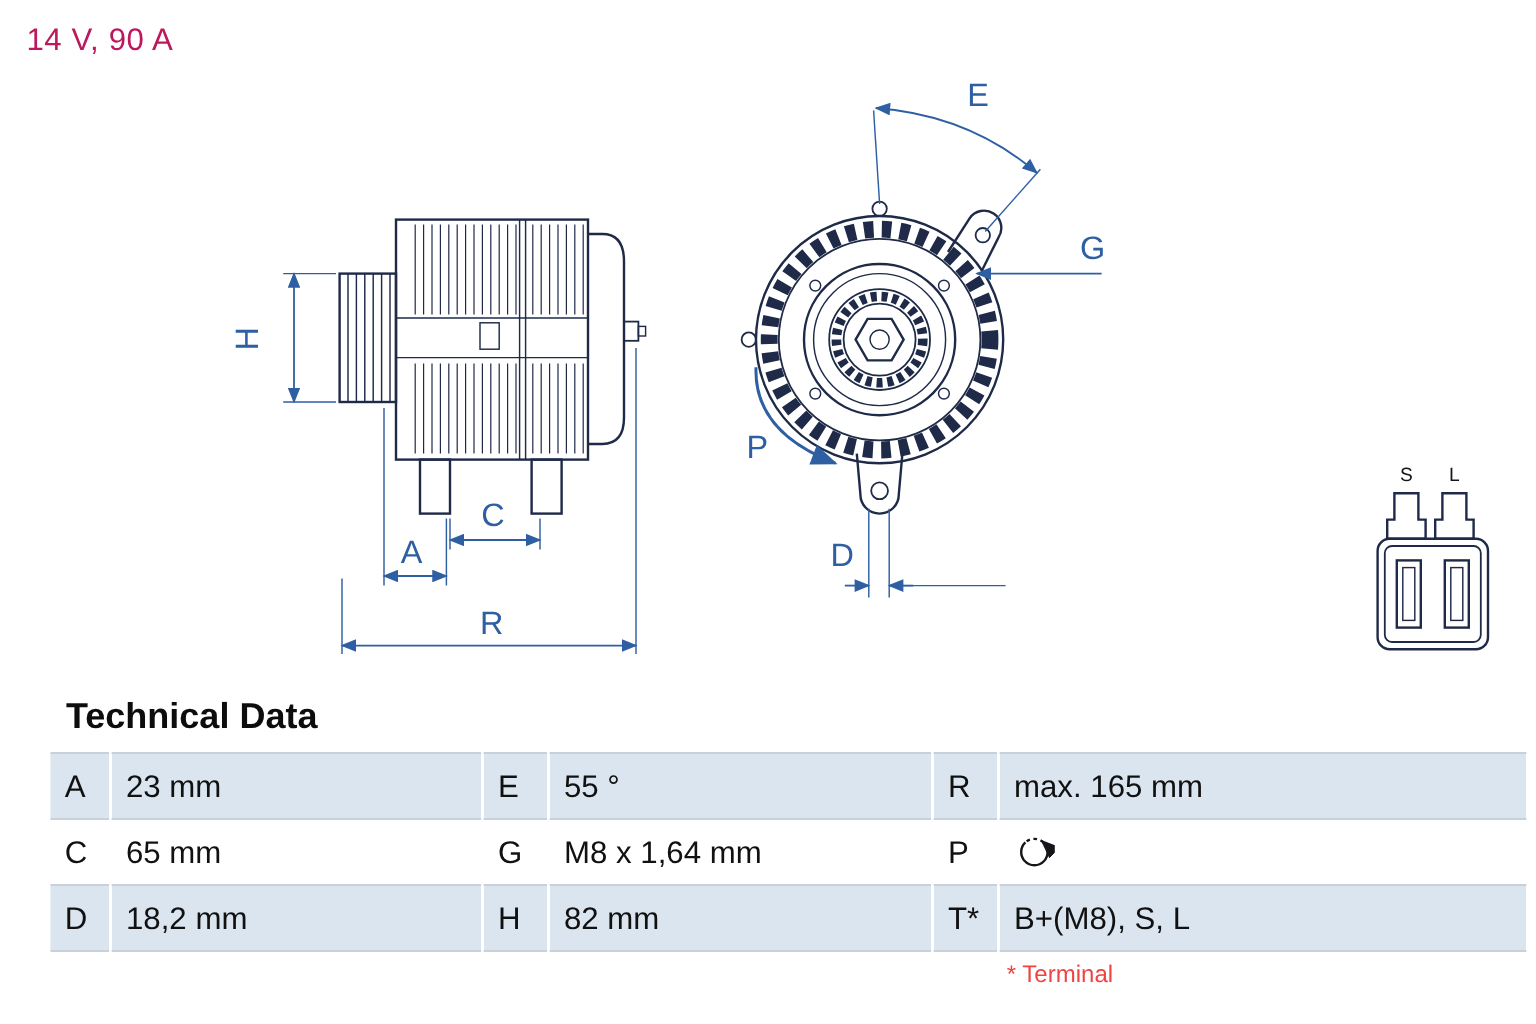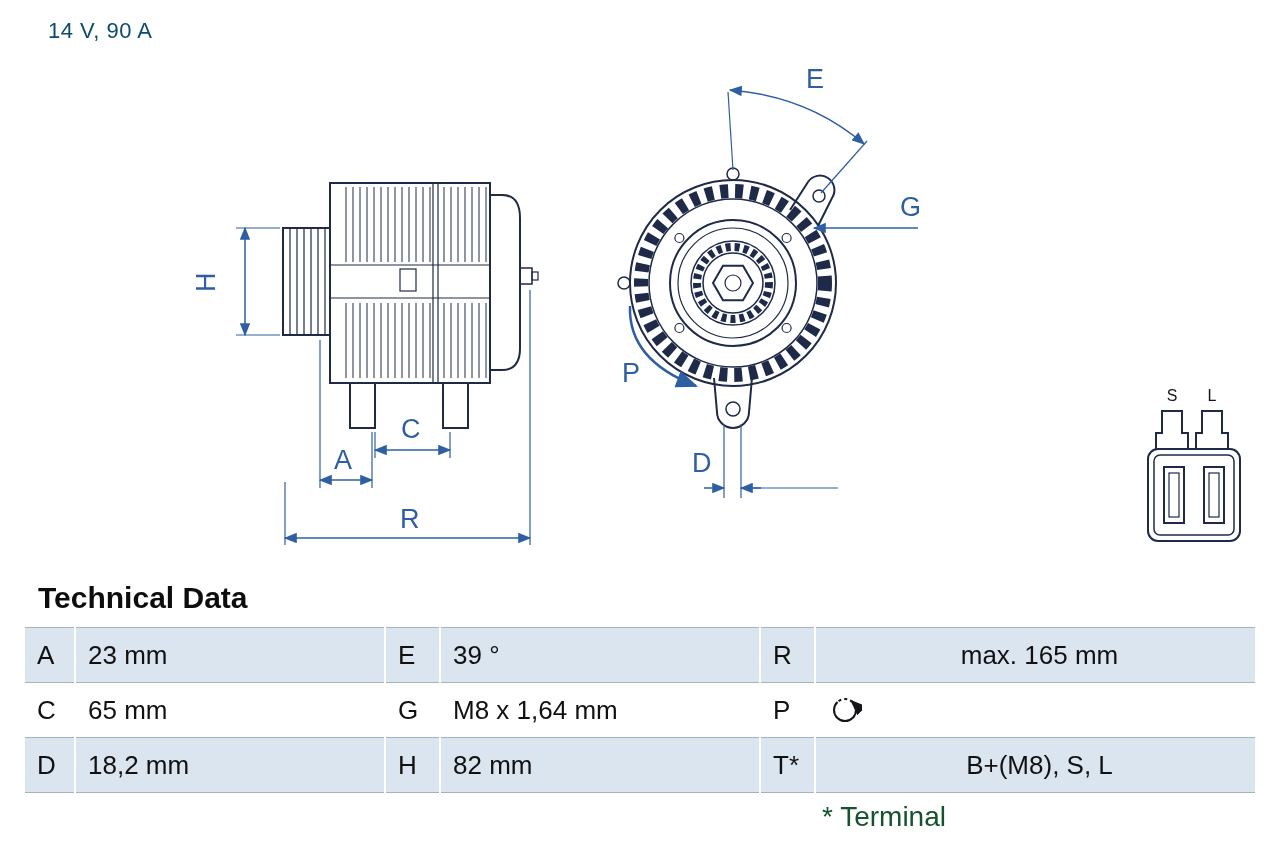--- a/index.html
+++ b/index.html
@@ -7,38 +7,38 @@
   body {
     background:#ffffff;
     font-family:"Liberation Sans", sans-serif;
     position:relative;
     overflow:hidden;
     color:#111;
   }
   .abs { position:absolute; }
 
   #spec-label {
-    left:48px; top:18px;
-    font-size:22px;
-    color:#0c4a6e;
+    left:22px; top:18px;
+    font-size:26px;
+    color:#be185d;
     letter-spacing:0.5px;
   }
 
   
   #side-view   { left:190px; top:170px; }
   #front-view  { left:600px; top:60px;  }
   #connector   { left:1140px; top:385px; }
 
   svg { display:block; }
   svg text { font-family:"Liberation Sans", sans-serif; }
   .dimtext { font-size:27px; fill:#2e5fa3; }
   .pintext { font-size:16px; fill:#14161a; }
 
   
-  #tech-section { left:25px; top:581px; width:1230px; }
+  #tech-section { left:42px; top:581px; width:1230px; }
   #tech-title {
     font-size:30px;
     font-weight:bold;
     color:#0d0d0d;
     margin:0 0 12px 13px;
   }
   table.tech {
     border-collapse:collapse;
     table-layout:fixed;
     width:1230px;
@@ -48,27 +48,27 @@
     color:#111;
     height:55px;
     padding:0 4px 0 12px;
     vertical-align:middle;
     border-top:1px solid #a6b3bf;
     border-right:2px solid #ffffff;
     white-space:nowrap;
     overflow:hidden;
   }
   table.tech tr:last-child td { border-bottom:1px solid #a6b3bf; }
-  table.tech td:last-child { border-right:none;text-align:center; }
+  table.tech td:last-child { border-right:none; }
   table.tech tr.shade td { background:#dbe5ef; }
   td.vcell svg { vertical-align:middle; }
 
   .footnote {
-    font-size:28px;
-    color:#14532d;
+    font-size:20px;
+    color:#ef4444;
     margin:8px 0 0 797px;
   }
 </style>
 </head>
 <body>
 
 <div class="abs" id="spec-label">14 V, 90 A</div>
 
 <svg class="abs" id="side-view" width="360" height="390" viewBox="0 0 360 390">
   <defs>
@@ -212,21 +212,21 @@
       <col style="width:55px">
         <col style="width:320px">
       <col style="width:55px">
         <col style="width:440px">
     </colgroup>
     <tbody>
         <tr class="shade">
       <td class="kcell">A</td>
       <td class="vcell">23 mm</td>
       <td class="kcell">E</td>
-      <td class="vcell">39 °</td>
+      <td class="vcell">55 °</td>
       <td class="kcell">R</td>
       <td class="vcell">max. 165 mm</td>
     </tr>
     <tr>
       <td class="kcell">C</td>
       <td class="vcell">65 mm</td>
       <td class="kcell">G</td>
       <td class="vcell">M8 x 1,64 mm</td>
       <td class="kcell">P</td>
       <td class="vcell">

